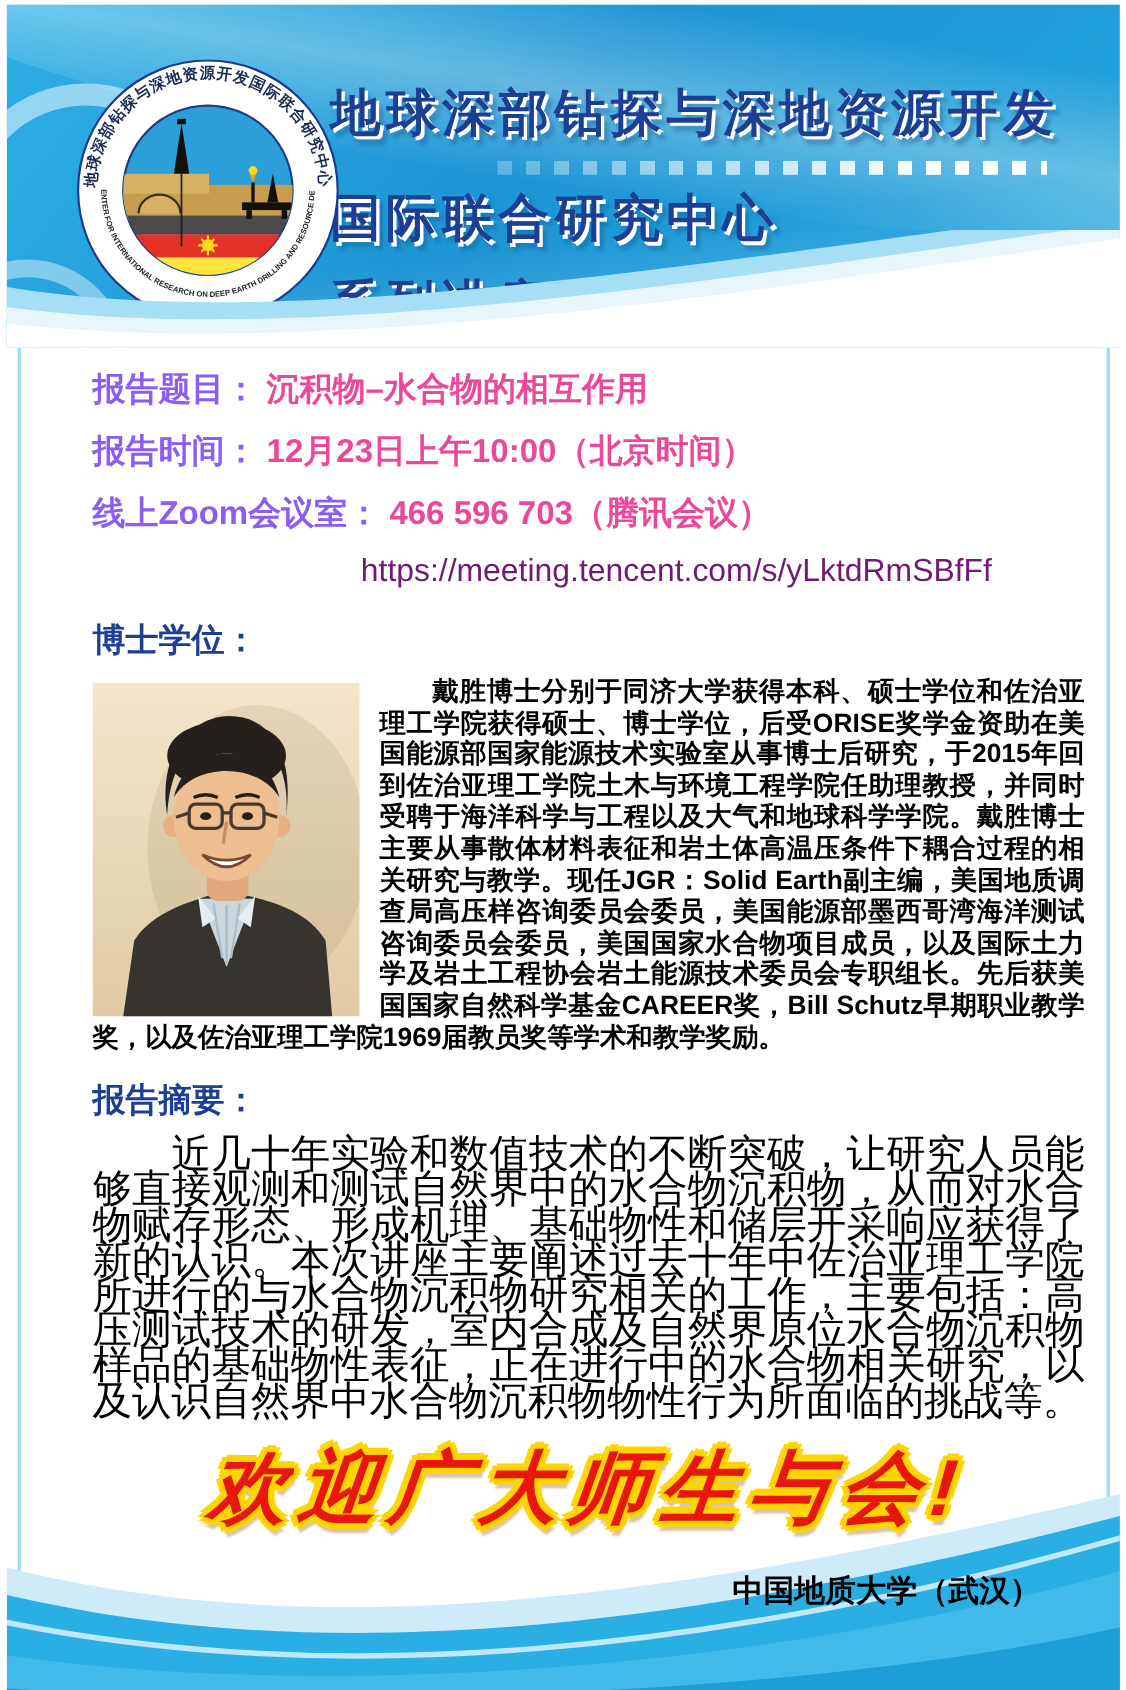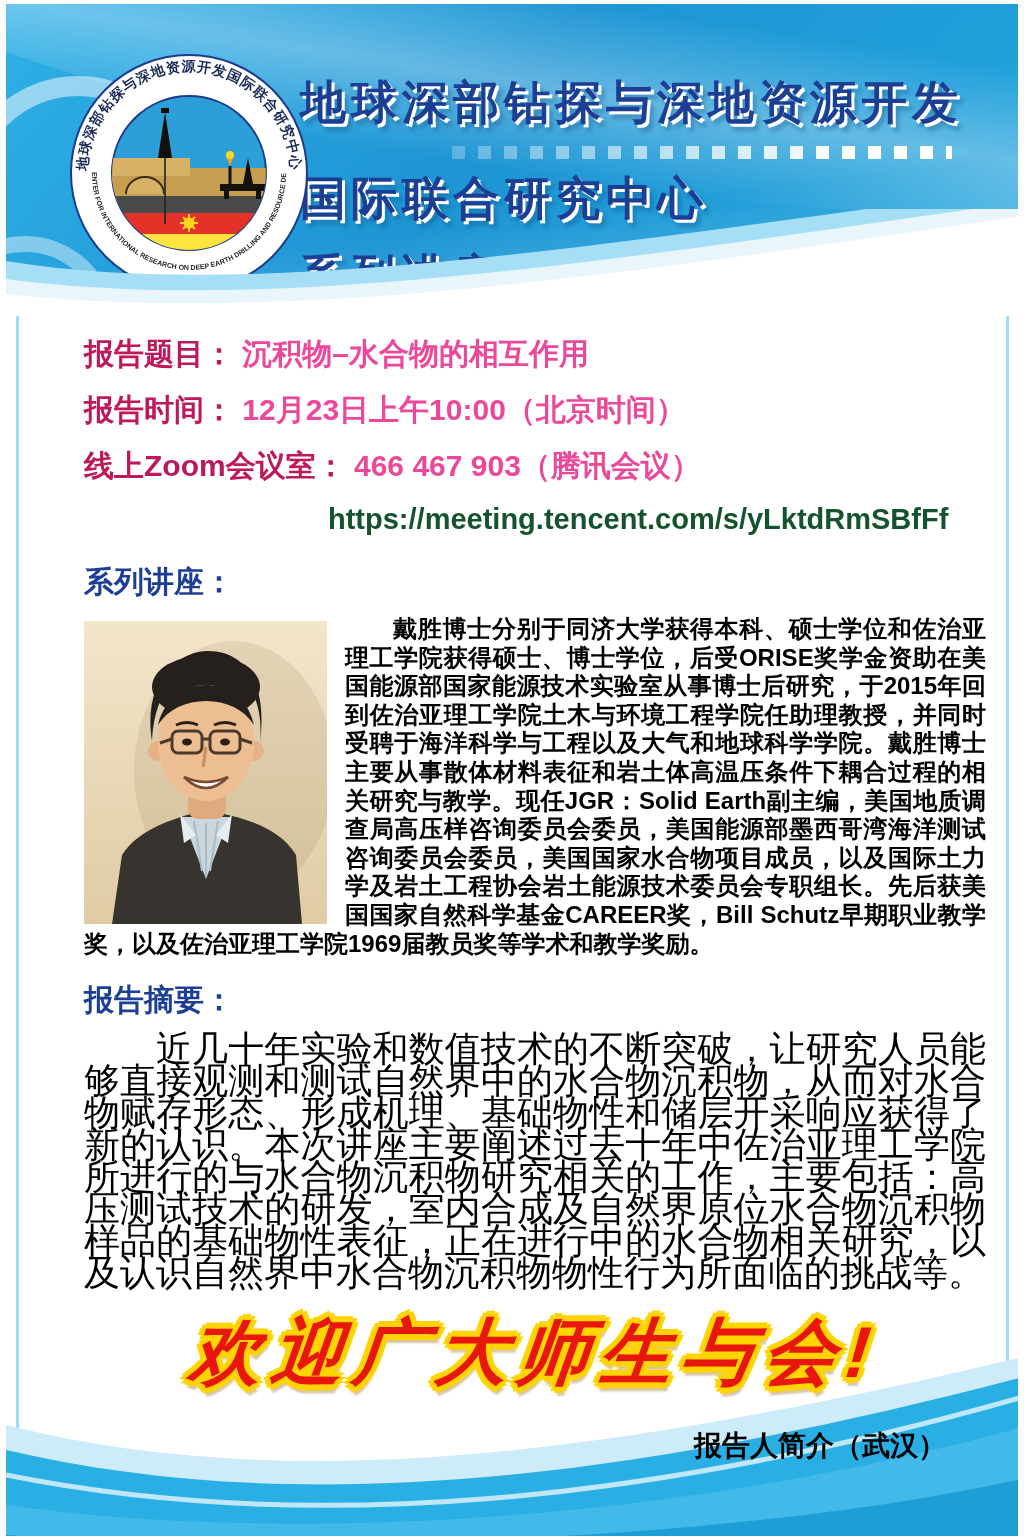--- a/index.html
+++ b/index.html
@@ -55,24 +55,24 @@
   
   .content { position:absolute; left:78px; top:300px; width:902px; z-index:2; color:#000; }
 
   .intro {
     font-size:28px; font-weight:bold; line-height:1.56;
     text-align:justify; text-indent:2em; margin:6px 0 0 0;
   }
 
   .details { margin-top:30px; font-size:30px; font-weight:bold; }
   .detail-row { margin-bottom:15px; white-space:nowrap; }
-  .label-pink { color:#be185d; }
+  .label-pink { color:#8b5cf6; }
   .detail-value { color:#ec4899; }
   .detail-url-row { margin:4px 0 0 244px; }
-  .detail-url { color:#14532d; text-decoration:none; font-size:29px; font-weight:bold; }
+  .detail-url { color:#701a75; text-decoration:none; font-size:29px; font-weight:normal; }
 
   .section-heading { color:#1c3f94; font-size:30px; font-weight:bold; margin:26px 0 12px 0; }
   .abstract-heading { margin-top:22px; }
 
   .bio-wrap { overflow:hidden; }
   .photo { float:left; width:243px; height:303px; margin:6px 18px 4px 0; }
   .bio-text {
     font-size:24px; font-weight:bold; line-height:28.6px;
     text-align:justify; text-indent:2em; margin:0;
   }
@@ -186,28 +186,28 @@
       <div class="detail-row">
         <span class="label-pink">报告题目：</span>
         <span class="detail-value">沉积物–水合物的相互作用</span>
       </div>
       <div class="detail-row">
         <span class="label-pink">报告时间：</span>
         <span class="detail-value">12月23日上午10:00（北京时间）</span>
       </div>
       <div class="detail-row">
         <span class="label-pink">线上Zoom会议室：</span>
-        <span class="detail-value">466 467 903（腾讯会议）</span>
+        <span class="detail-value">466 596 703（腾讯会议）</span>
       </div>
       <div class="detail-url-row">
         <a class="detail-url" href="#">https://meeting.tencent.com/s/yLktdRmSBfFf</a>
       </div>
     </div>
 
-    <div class="section-heading">系列讲座：</div>
+    <div class="section-heading">博士学位：</div>
 
     <div class="bio-wrap">
 
       <svg class="photo" viewBox="0 0 243 303">
         <defs>
           <linearGradient id="bgph" x1="0" y1="0" x2="0" y2="1">
             <stop offset="0" stop-color="#f2e6cb"></stop>
               <stop offset="1" stop-color="#e0cba4"></stop>
           </linearGradient>
         </defs>
@@ -251,21 +251,21 @@
         <path d="M100,156 Q122,178 144,156 Q122,166 100,156 Z" fill="#ffffff" stroke="#7a4a30" stroke-width="2.5"></path>
       </svg>
       <p class="bio-text">戴胜博士分别于同济大学获得本科、硕士学位和佐治亚理工学院获得硕士、博士学位，后受ORISE奖学金资助在美国能源部国家能源技术实验室从事博士后研究，于2015年回到佐治亚理工学院土木与环境工程学院任助理教授，并同时受聘于海洋科学与工程以及大气和地球科学学院。戴胜博士主要从事散体材料表征和岩土体高温压条件下耦合过程的相关研究与教学。现任JGR：Solid Earth副主编，美国地质调查局高压样咨询委员会委员，美国能源部墨西哥湾海洋测试咨询委员会委员，美国国家水合物项目成员，以及国际土力学及岩土工程协会岩土能源技术委员会专职组长。先后获美国国家自然科学基金CAREER奖，Bill Schutz早期职业教学奖，以及佐治亚理工学院1969届教员奖等学术和教学奖励。</p>
     </div>
 
     <div class="section-heading abstract-heading">报告摘要：</div>
     <p class="abstract-text">近几十年实验和数值技术的不断突破，让研究人员能够直接观测和测试自然界中的水合物沉积物，从而对水合物赋存形态、形成机理、基础物性和储层开采响应获得了新的认识。本次讲座主要阐述过去十年中佐治亚理工学院所进行的与水合物沉积物研究相关的工作，主要包括：高压测试技术的研发，室内合成及自然界原位水合物沉积物样品的基础物性表征，正在进行中的水合物相关研究，以及认识自然界中水合物沉积物物性行为所面临的挑战等。</p>
 
     <div class="welcome">欢迎广大师生与会!</div>
 
-    <div class="footer-line1">报告人简介（武汉）</div>
+    <div class="footer-line1">中国地质大学（武汉）</div>
 
   </div>
 
   <svg class="bottom-waves" viewBox="0 0 1024 185" preserveAspectRatio="none">
     <path d="M0,70 C260,135 560,112 1024,0 L1024,185 L0,185 Z" fill="#cdebf8"></path>
     <path d="M0,95 C280,160 600,132 1024,20 L1024,185 L0,185 Z" fill="#29afe4"></path>
     <path d="M0,120 C300,180 640,150 1024,40" stroke="rgba(255,255,255,0.7)" stroke-width="5" fill="none"></path>
     <path d="M0,150 C300,192 700,162 1024,70 L1024,185 L0,185 Z" fill="#55c2ec" opacity="0.55"></path>
     <path d="M0,180 C350,202 760,182 1024,122 L1024,185 L0,185 Z" fill="#1899d3" opacity="0.85"></path>
   </svg>

